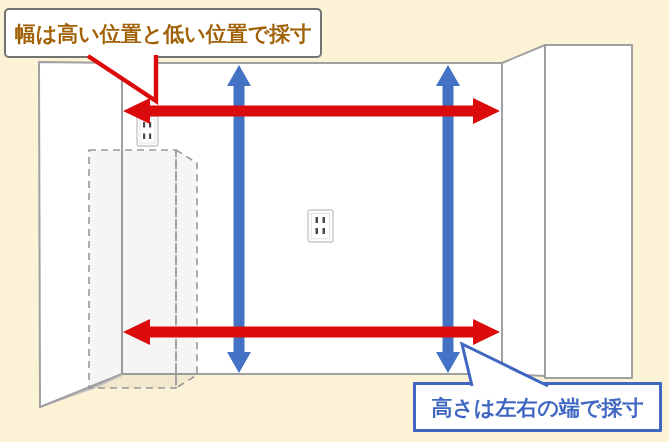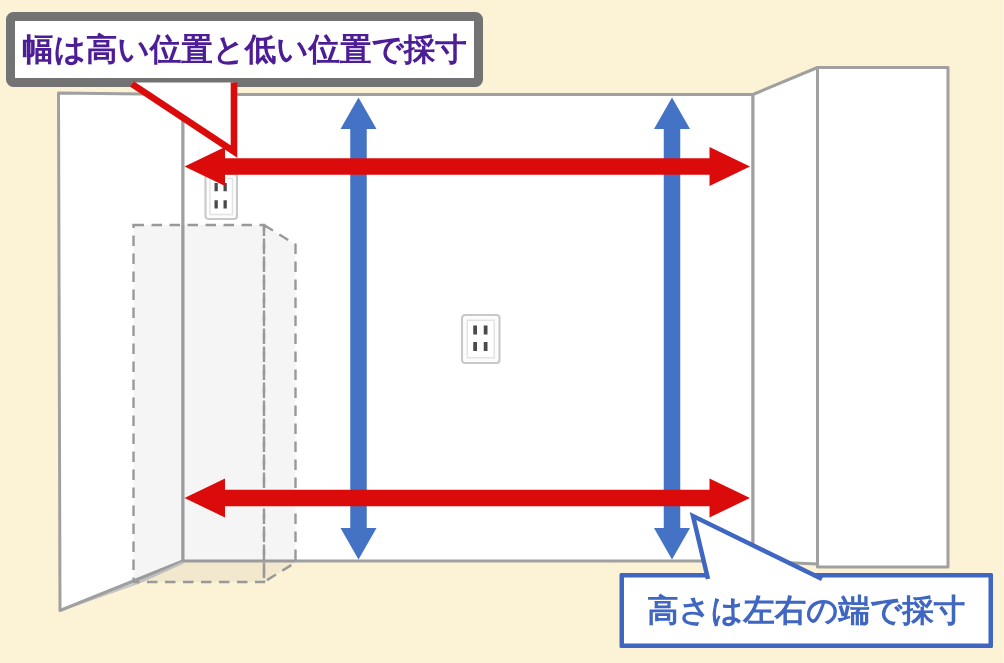--- a/index.html
+++ b/index.html
@@ -22,21 +22,21 @@
   .outlet-slot{fill:#4A4A4A;}
   .callout{
     position:absolute;
     background:#FFFFFF;
     display:flex;align-items:center;justify-content:center;
     font-weight:bold;font-size:21px;line-height:1;
     box-sizing:border-box;white-space:nowrap;
   }
   .callout.red{
     left:4px;top:8px;width:318px;height:50px;
-    border:6px solid #737373;border-radius:5px;color:#4c1d95;
+    border:2px solid #737373;border-radius:5px;color:#a16207;
   }
   .callout.blue{
     left:413px;top:382px;width:249px;height:50px;
     border:3px solid #3F66C1;border-radius:1px;color:#3F66C1;
   }
   .tail-fill{fill:#FFFFFF;stroke:none;}
   .tail-stroke{fill:none;stroke-linejoin:miter;stroke-linecap:butt;}
 </style>
 </head>
 <body>

